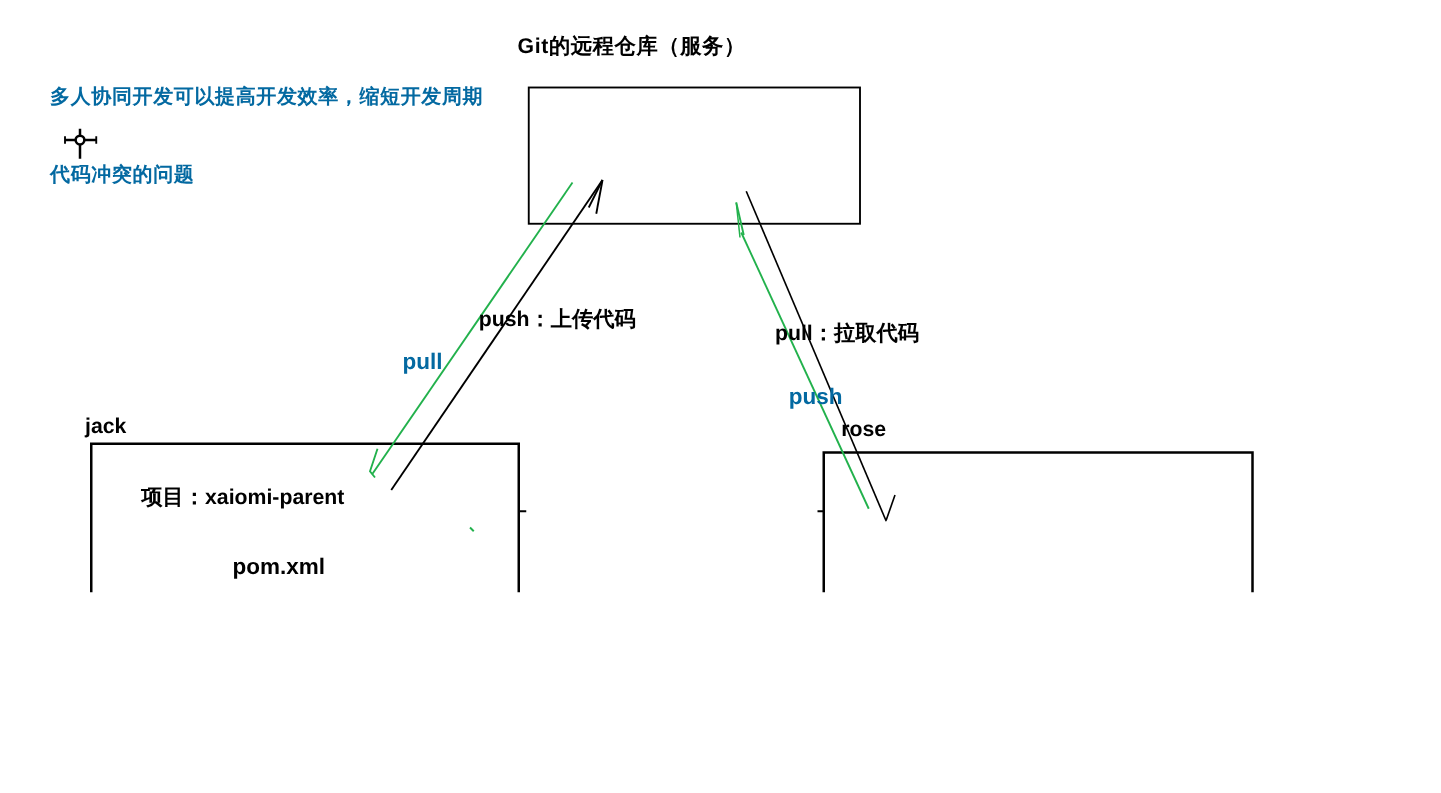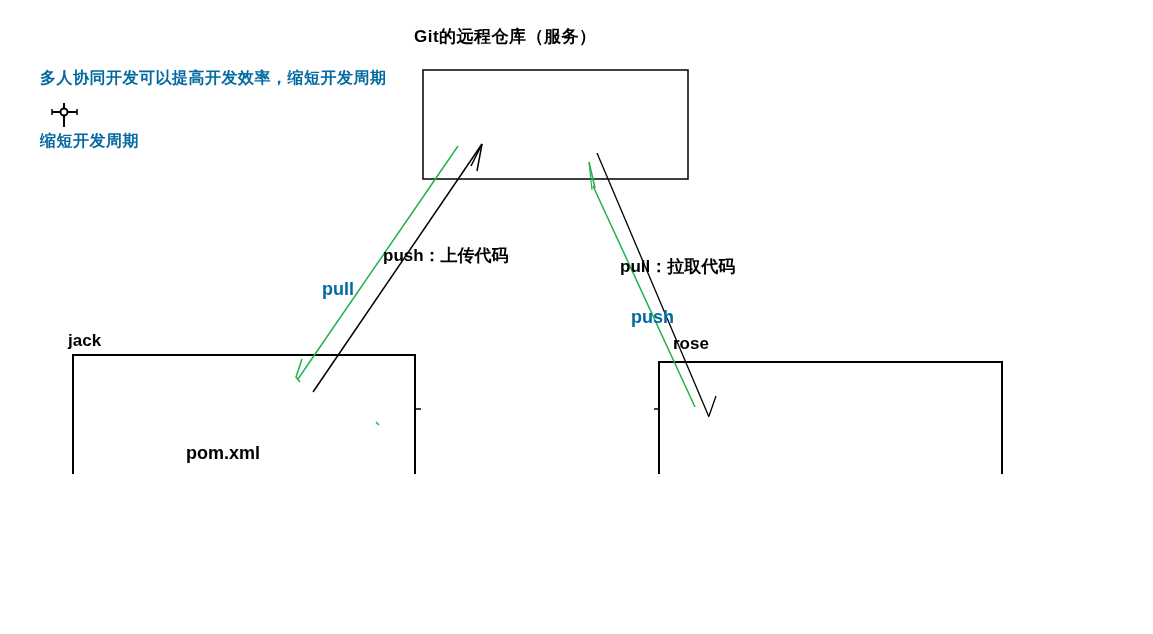--- a/index.html
+++ b/index.html
@@ -74,21 +74,22 @@
       <line x1="52" y1="112" x2="77" y2="112" stroke="#000" stroke-width="2"></line>
       <line x1="52" y1="109" x2="52" y2="115" stroke="#000" stroke-width="1.5"></line>
       <line x1="77" y1="109" x2="77" y2="115" stroke="#000" stroke-width="1.5"></line>
       <line x1="64" y1="103" x2="64" y2="127" stroke="#000" stroke-width="2"></line>
       <circle cx="64" cy="112" r="3.5" fill="#fff" stroke="#000" stroke-width="2"></circle>
     </g>
   </svg>
 
   <div class="t title">Git的远程仓库（服务）</div>
   <div class="t green n1">多人协同开发可以提高开发效率，缩短开发周期</div>
-  <div class="t green n3">缩短开发周期</div>
+  <div class="t green n3">代码冲突的问题</div>
   <div class="t push-left">push：上传代码</div>
   <div class="t green pull-left">pull</div>
   <div class="t pull-right">pull：拉取代码</div>
   <div class="t green push-right">push</div>
   <div class="t jack">jack</div>
   <div class="t rose">rose</div>
+  <div class="t project">项目：xaiomi-parent</div>
   <div class="t pom">pom.xml</div>
 </div>
 
 </body></html>

